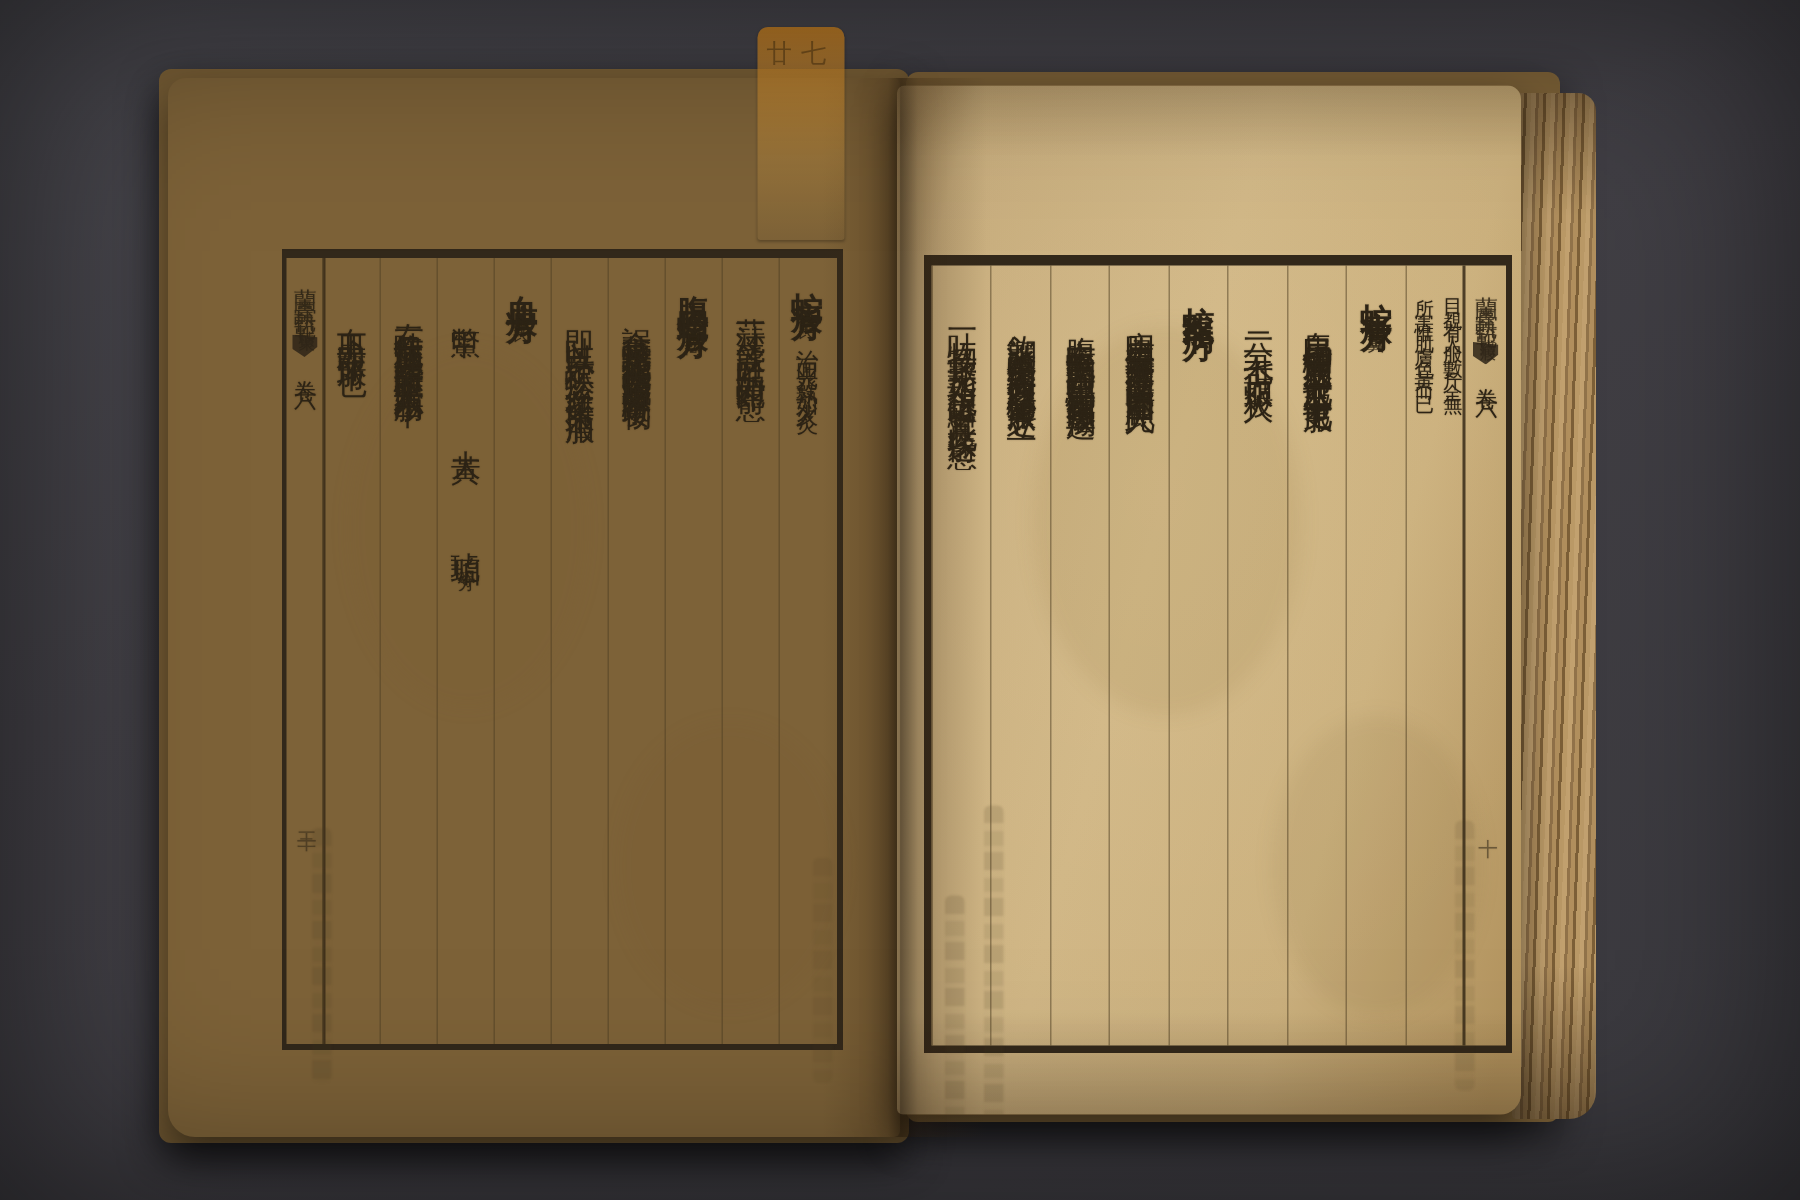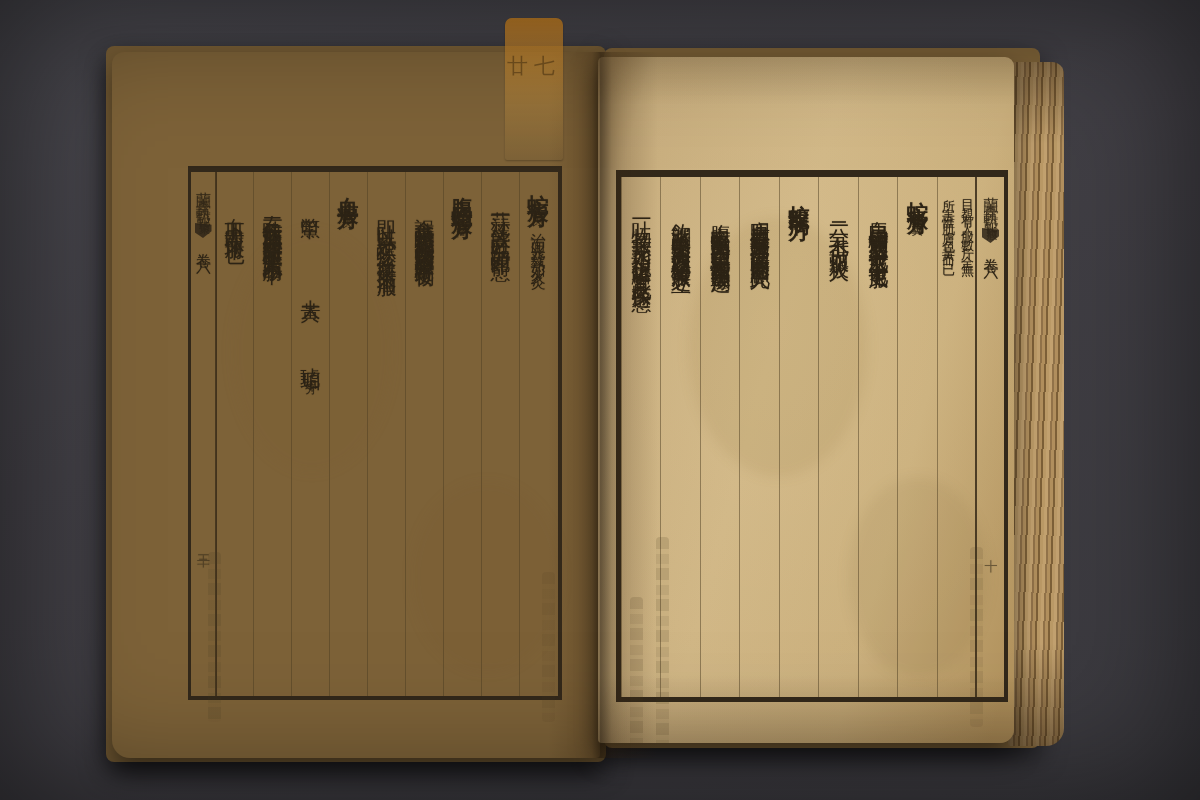--- a/index.html
+++ b/index.html
@@ -65,22 +65,22 @@
         clip-path:polygon(0 0,100% 12%,100% 55%,50% 100%,0 62%);}
   .fold .f-vol{font-size:15px;letter-spacing:5px;}
   .fold .f-page{position:absolute;top:372px;font-size:13px;opacity:.55;}
   
   .bleed{position:absolute;width:13px;border-radius:4px;pointer-events:none;filter:blur(.7px);
         background:repeating-linear-gradient(to bottom,rgba(72,57,30,.16) 0 12px,rgba(72,57,30,.03) 12px 17px,rgba(72,57,30,.12) 17px 27px,rgba(72,57,30,.04) 27px 31px);}
   
   .tab{position:absolute;left:505px;top:18px;width:58px;height:142px;border-radius:7px 7px 2px 2px;
         background:linear-gradient(to bottom,rgba(193,125,35,.92) 0%,rgba(198,135,45,.62) 30%,rgba(205,150,62,.30) 62%,rgba(205,150,62,0) 100%);
         box-shadow:0 1px 2px rgba(0,0,0,.25);}
-  .tab-label{position:absolute;top:6px;left:0;right:0;text-align:center;font-size:21px;
-        letter-spacing:6px;color:#4a3210;opacity:.55;margin-top:28px;}
+  .tab-label{position:absolute;top:6px;left:0;right:0;text-align:center;font-size:17px;
+        letter-spacing:6px;color:#4a3210;opacity:.55;}
 </style>
 </head>
 <body>
 
 <div class="stage">
 
   <div class="under" style="left:106px;top:46px;width:500px;height:716px;"></div>
   <div class="under" style="left:604px;top:48px;width:436px;height:700px;"></div>
   <div class="edge-stack"></div>
 

